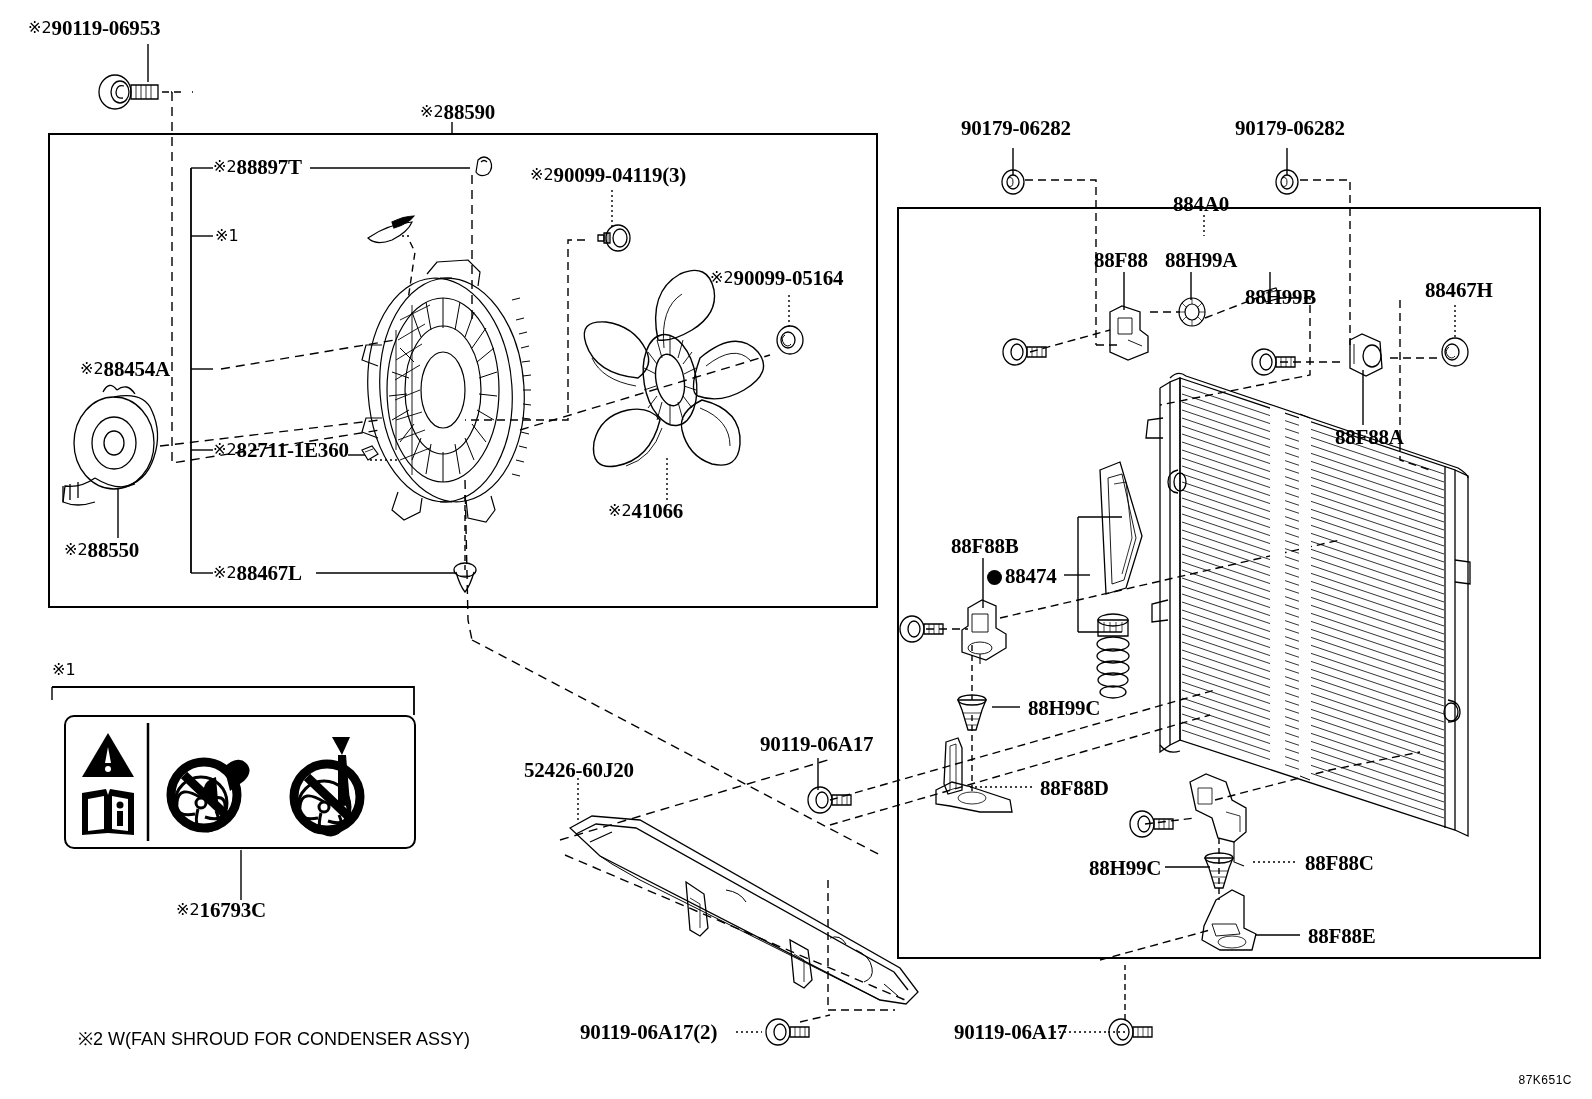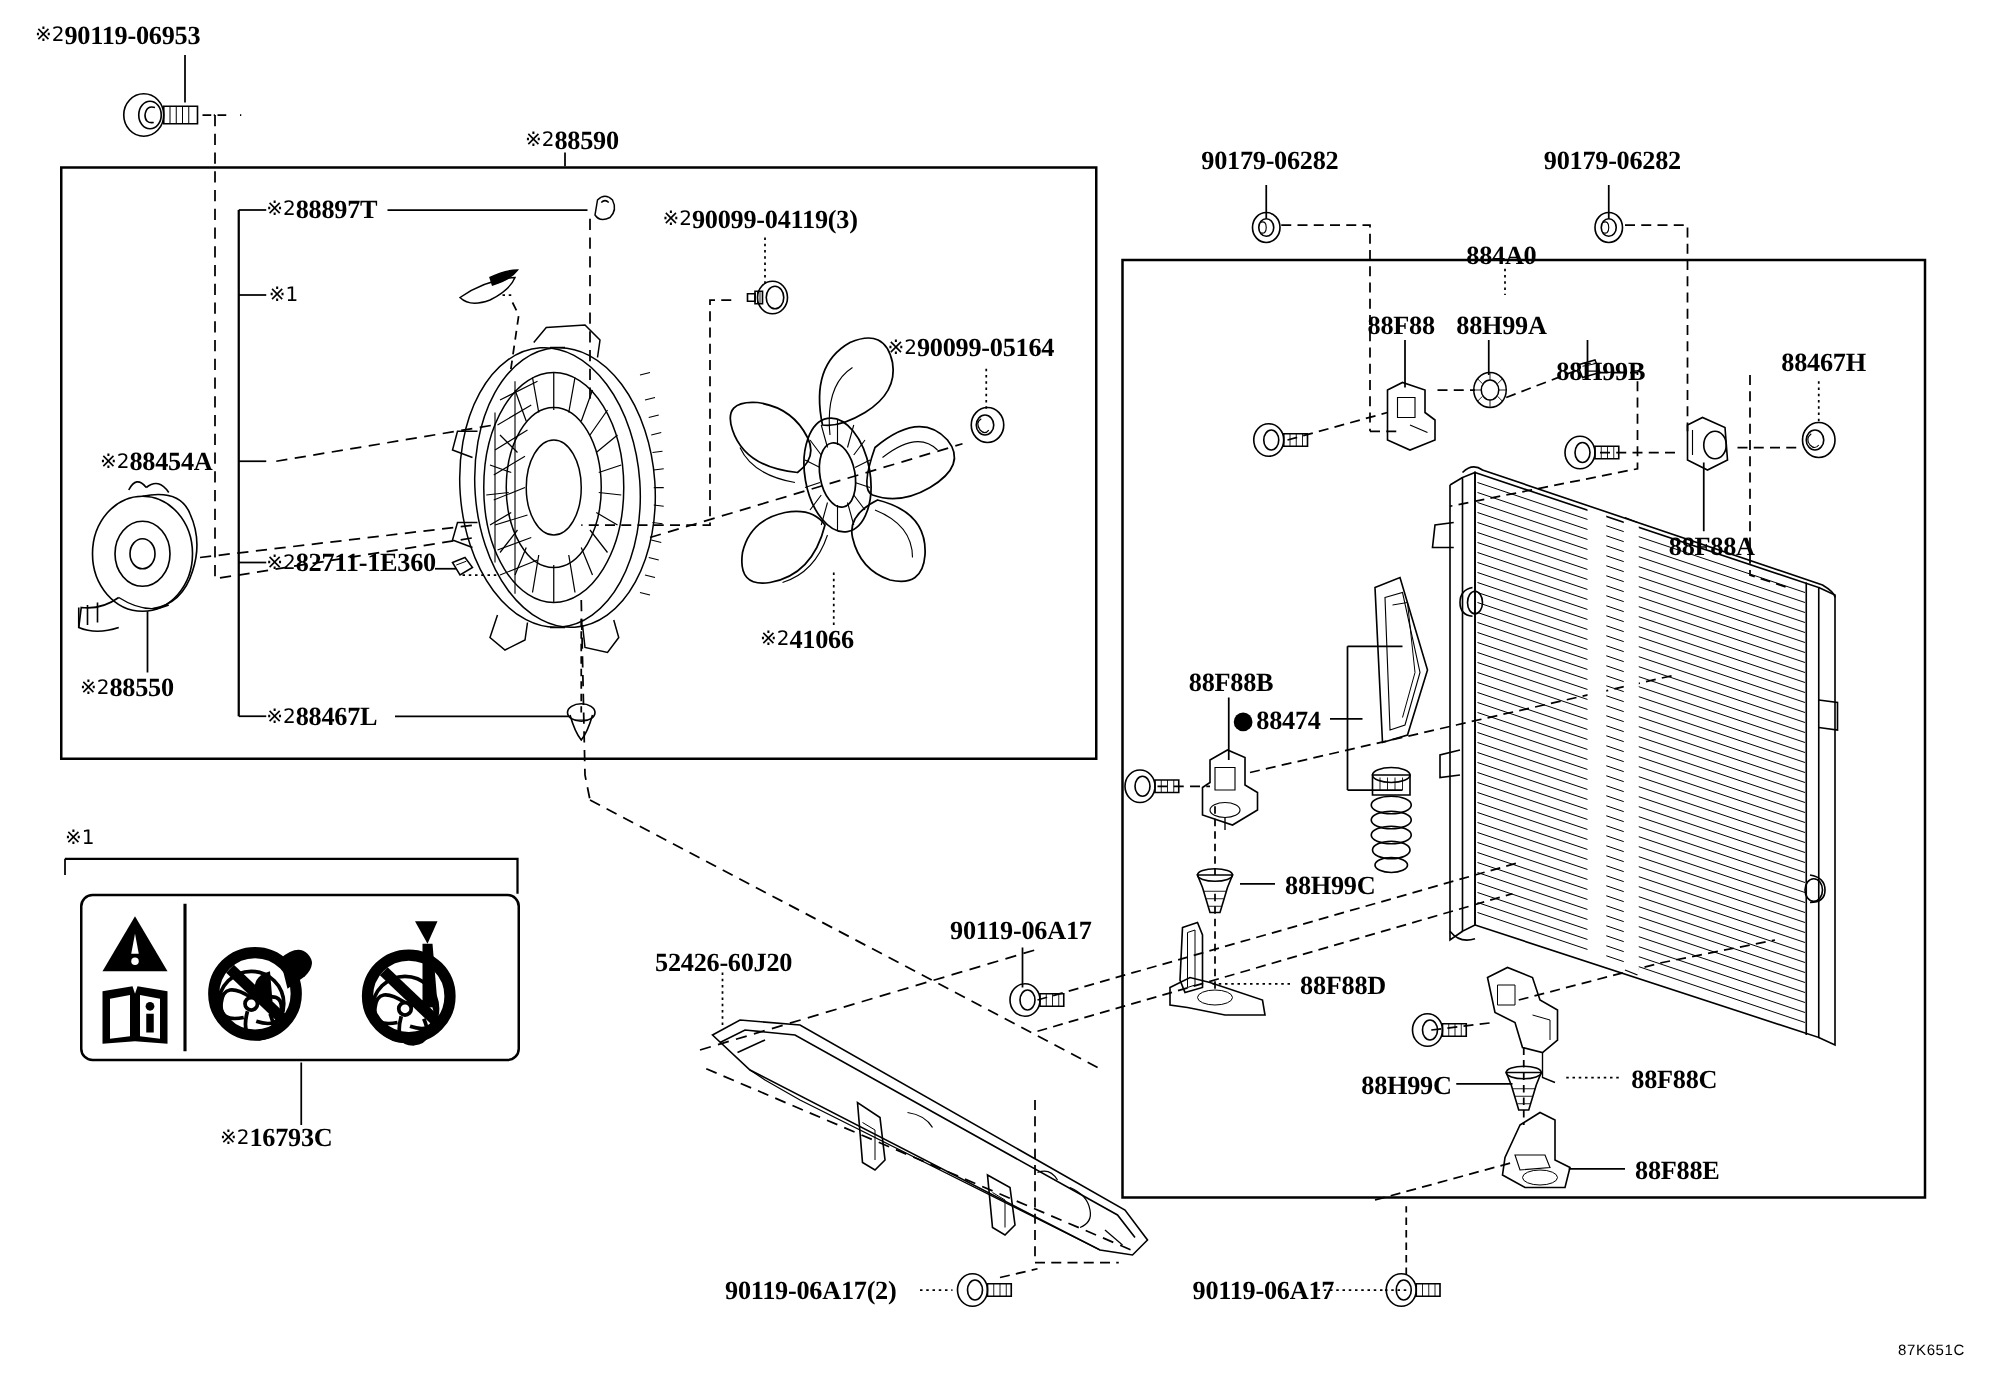--- a/index.html
+++ b/index.html
@@ -622,15 +622,18 @@
   <div class="lbl pn" style="left:1089px;top:856px;">
     <span>88H99C</span>
   </div>
   <div class="lbl pn" style="left:1305px;top:851px;">
     <span>88F88C</span>
   </div>
   <div class="lbl pn" style="left:1308px;top:924px;">
     <span>88F88E</span>
   </div>
 
+  <div class="foot" style="left:78px;top:1026px;">
+    <span>※2 W(FAN SHROUD FOR CONDENSER ASSY)</span>
+  </div>
   <div class="code">87K651C</div>
 
 </div>
 
 </body></html>

